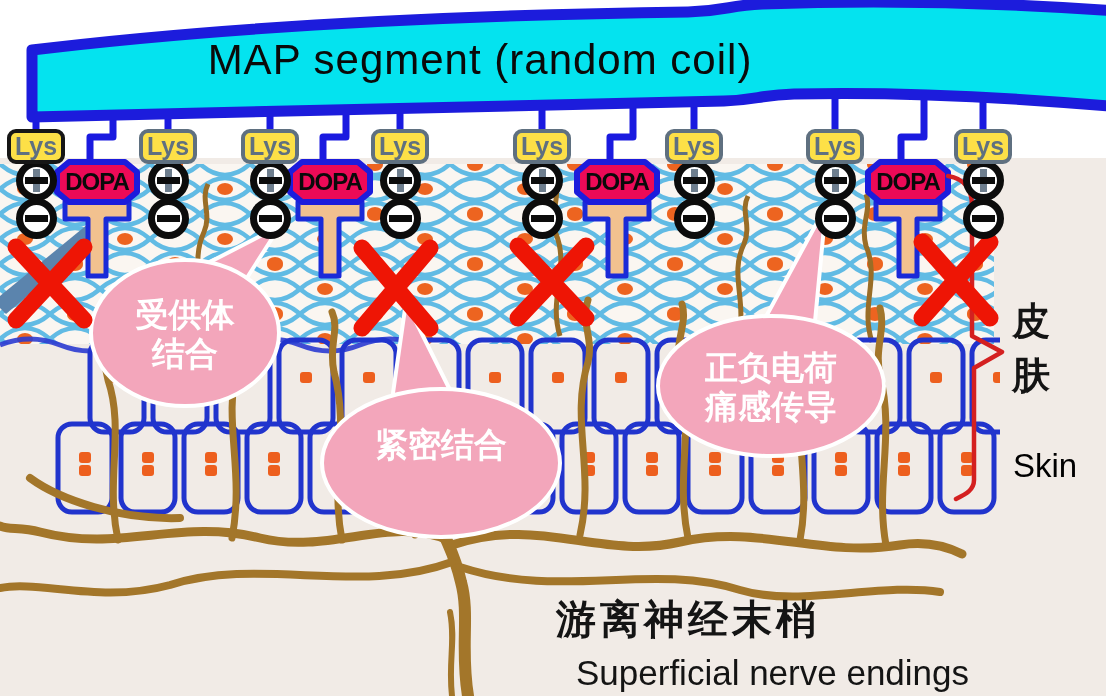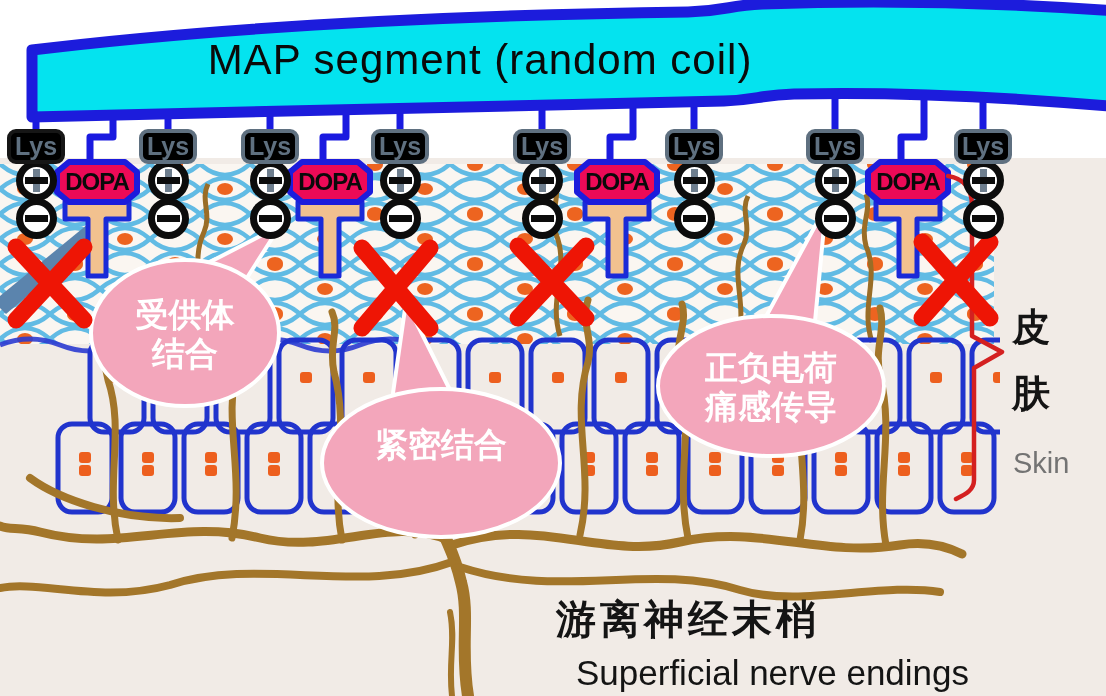--- a/index.html
+++ b/index.html
@@ -2,36 +2,36 @@
 <html><head>
 <meta charset="utf-8">
 <style>
   html,body{margin:0;padding:0;background:#ffffff;}
   #stage{position:relative;width:1106px;height:696px;overflow:hidden;background:#ffffff;
          font-family:"Liberation Sans", sans-serif;}
   #stage svg{position:absolute;left:0;top:0;}
   .txt{position:absolute;white-space:nowrap;}
   .banner-title{left:90px;top:36px;width:780px;text-align:center;font-size:42px;
                 letter-spacing:1px;color:#0a0a0a;}
-  .lys-box{position:absolute;top:129px;width:50px;height:27px;background:#000000;
+  .lys-box{position:absolute;top:129px;width:50px;height:27px;background:#fde047;
            border:4px solid #5f7080;border-radius:9px;color:#5f7080;font-weight:bold;
            font-size:25px;line-height:26px;text-align:center;}
   .lys-box.first{border-color:#161616;}
   .stem{position:absolute;top:152px;width:7px;height:86px;background:#76869a;}
   .charge{position:absolute;width:27px;height:27px;border:7px solid #0c0c0c;border-radius:50%;
           background:#ffffff;}
   .charge .bh{position:absolute;left:2px;top:10px;width:23px;height:7px;background:#0c0c0c;}
   .charge .bv{position:absolute;left:10px;top:2px;width:7px;height:23px;background:#6e7e8e;}
   .dopa-txt{position:absolute;top:168px;width:80px;text-align:center;font-size:24px;
             font-weight:bold;letter-spacing:-1px;color:#0a0a0a;}
   .callout-txt{position:absolute;text-align:center;color:#ffffff;font-weight:bold;
                font-size:33px;line-height:39px;}
   .skin-zh{left:1012px;top:294px;width:44px;font-size:38px;font-weight:bold;color:#141414;
-           line-height:66px;word-break:break-all;white-space:normal;}
-  .skin-en{left:1013px;top:447px;font-size:29px;color:#737373;}
+           line-height:54px;word-break:break-all;white-space:normal;}
+  .skin-en{left:1013px;top:447px;font-size:33px;color:#000000;}
   .nerve-zh{left:556px;top:592px;font-size:40px;font-weight:bold;color:#141414;letter-spacing:4px;}
   .nerve-en{left:576px;top:653px;font-size:35px;color:#141414;}
 </style>
 </head>
 <body>
 
 <div id="stage">
 
 <svg id="art" width="1106" height="696" viewBox="0 0 1106 696">
   <defs>

